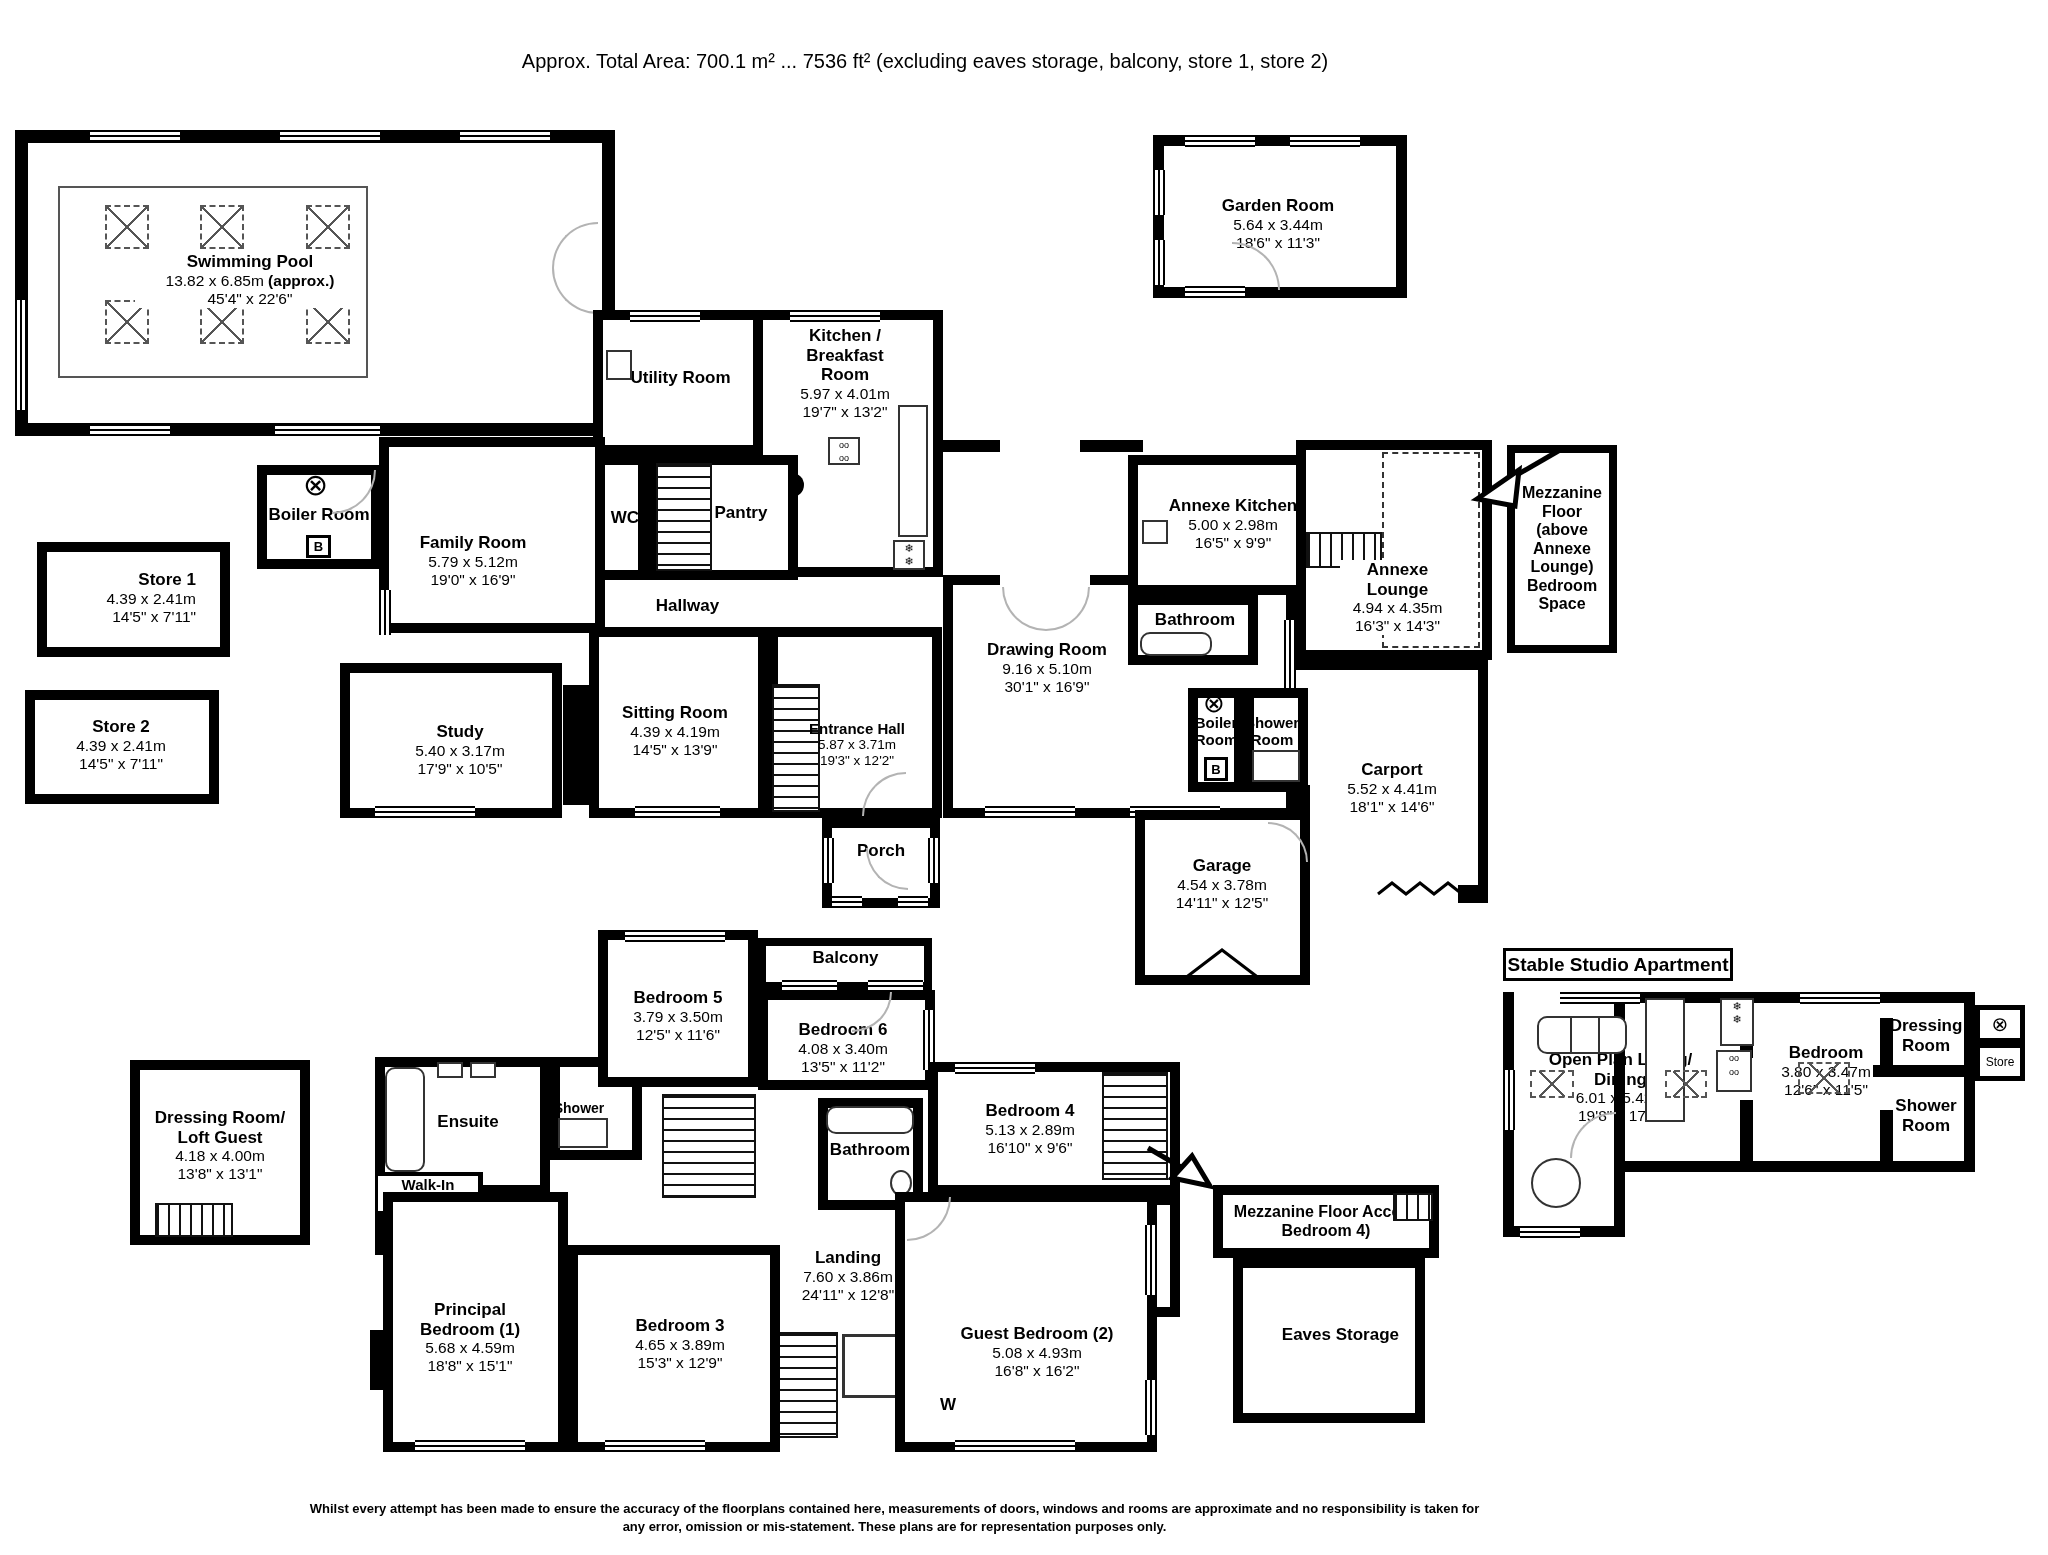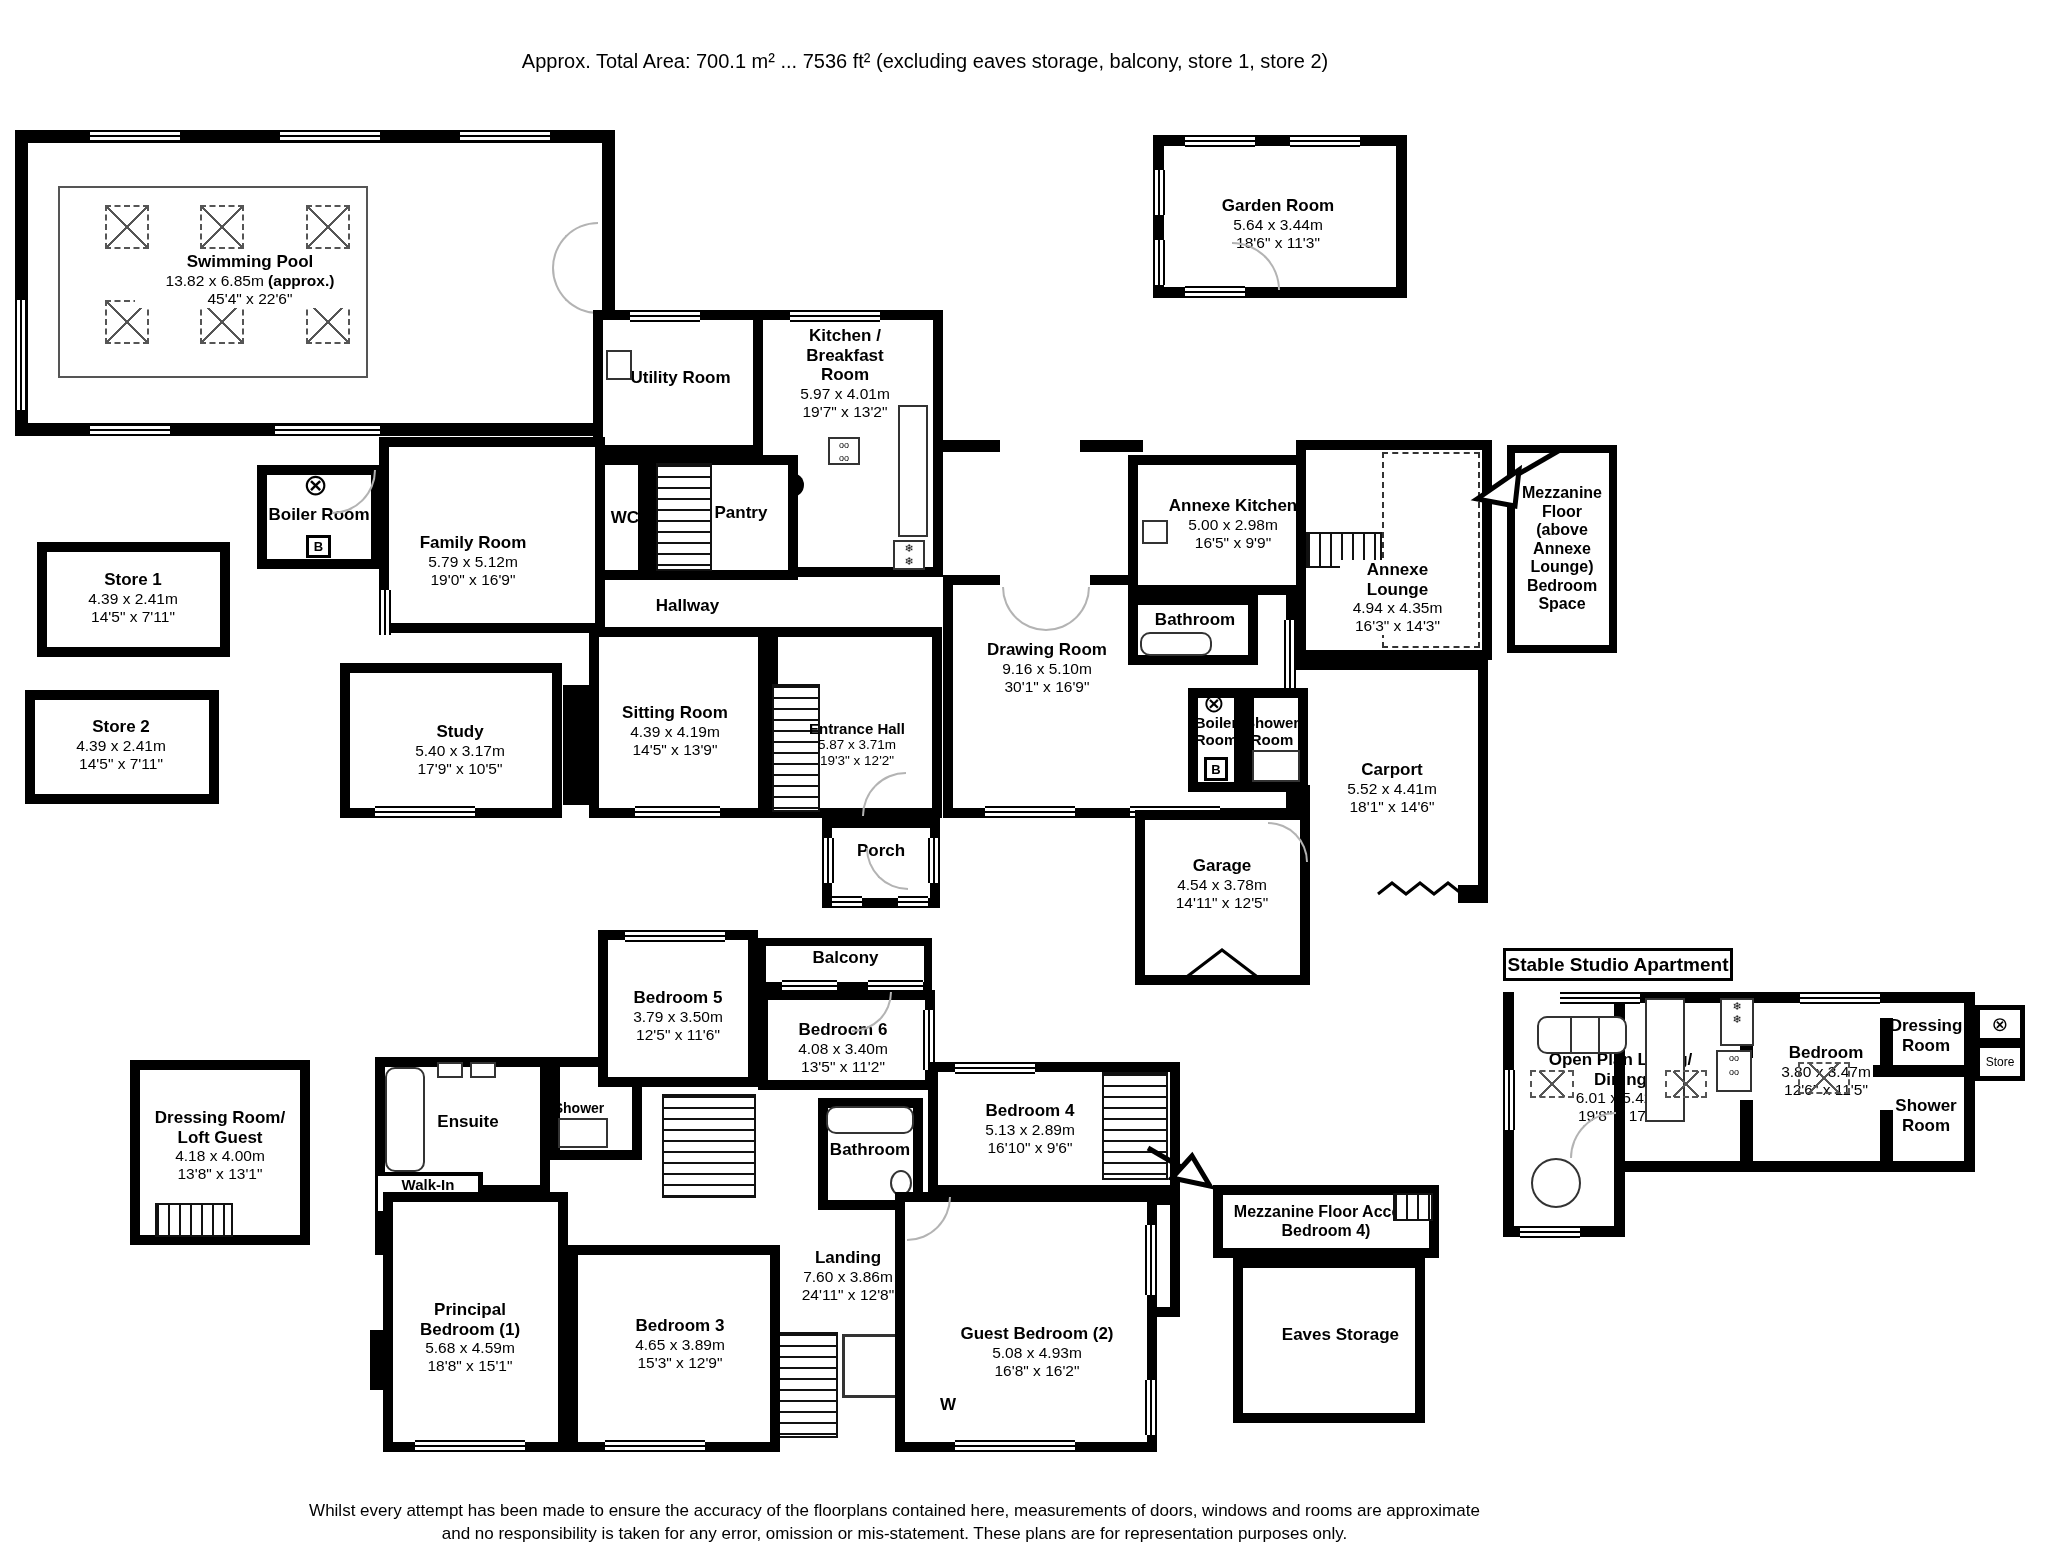--- a/index.html
+++ b/index.html
@@ -125,21 +125,21 @@
     <div class="rd">5.79 x 5.12m</div>
     <div class="rd">19'0" x 16'9"</div>
   </div>
   <div class="winV" style="left:379px;top:590px;height:45px;"></div>
 
   <div class="lbl" style="left:650px;top:596px;width:75px;">
     <div class="rn">Hallway</div>
   </div>
 
   <div class="r" style="left:37px;top:542px;width:193px;height:115px;"></div>
-  <div class="lbl" style="left:58px;top:570px;width:150px;">
+  <div class="lbl" style="left:46px;top:570px;width:150px;text-align:right;">
     <div class="rn">Store 1</div>
     <div class="rd">4.39 x 2.41m</div>
     <div class="rd">14'5" x 7'11"</div>
   </div>
 
   <div class="r" style="left:25px;top:690px;width:194px;height:114px;"></div>
   <div class="lbl" style="left:46px;top:717px;width:150px;">
     <div class="rn">Store 2</div>
     <div class="rd">4.39 x 2.41m</div>
     <div class="rd">14'5" x 7'11"</div>
@@ -435,15 +435,15 @@
 
   <svg class="ovl" width="2048" height="1555" viewBox="0 0 2048 1555">
     <path d="M1378 894 l14 -11 14 11 14 -11 14 11 14 -11 14 11" fill="none" stroke="#000" stroke-width="3"></path>
     <path d="M1180 982 L1222 950 L1264 982" fill="none" stroke="#000" stroke-width="3"></path>
     <line x1="1560" y1="450" x2="1508" y2="480" stroke="#000" stroke-width="5"></line>
     <polygon points="1477,499 1519,470 1515,506" fill="#fff" stroke="#000" stroke-width="5"></polygon>
     <line x1="1148" y1="1148" x2="1186" y2="1170" stroke="#000" stroke-width="5"></line>
     <polygon points="1210,1186 1172,1178 1192,1156" fill="#fff" stroke="#000" stroke-width="5"></polygon>
   </svg>
 
-  <div class="lbl" style="left:302px;top:1500px;width:1185px;font-weight:normal;font-size:17px;line-height:1.35;">Whilst every attempt has been made to ensure the accuracy of the floorplans contained here, measurements of doors, windows and rooms are approximate and no responsibility is taken for any error, omission or mis-statement. These plans are for representation purposes only.</div>
+  <div class="lbl" style="left:302px;top:1500px;width:1185px;font-weight:bold;font-size:13px;line-height:1.35;">Whilst every attempt has been made to ensure the accuracy of the floorplans contained here, measurements of doors, windows and rooms are approximate and no responsibility is taken for any error, omission or mis-statement. These plans are for representation purposes only.</div>
 
 </div>
 
 </body></html>

